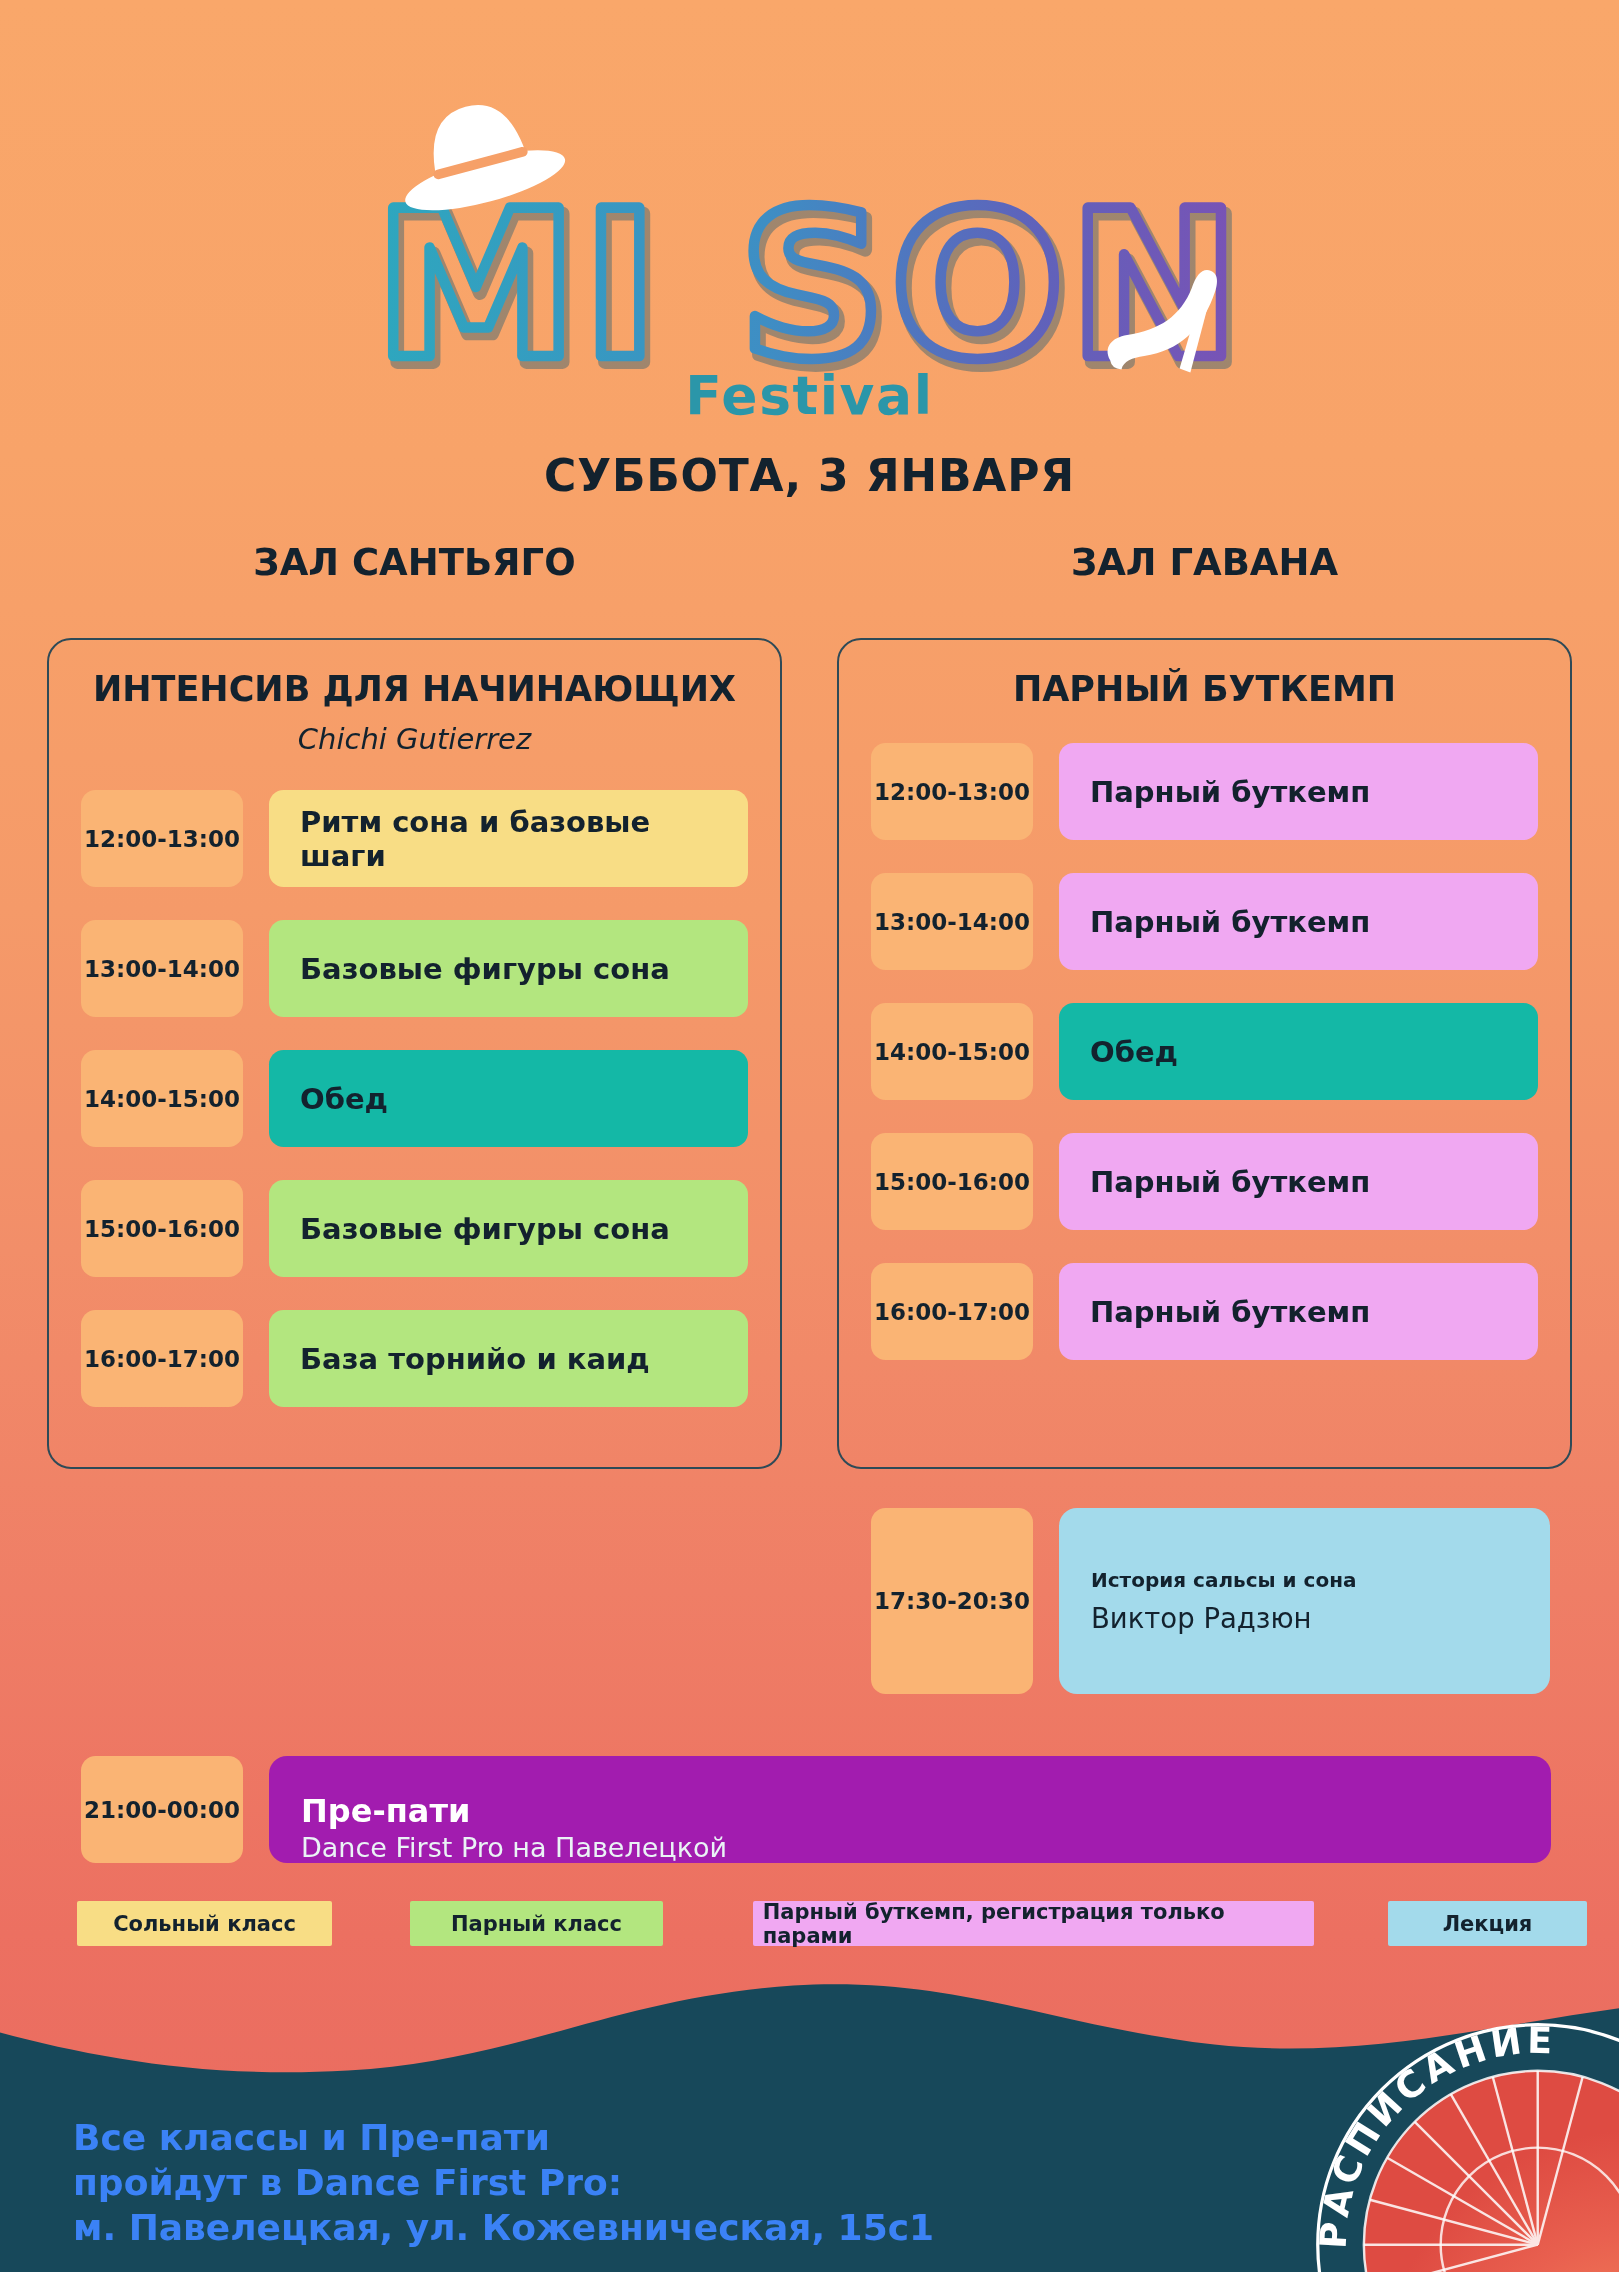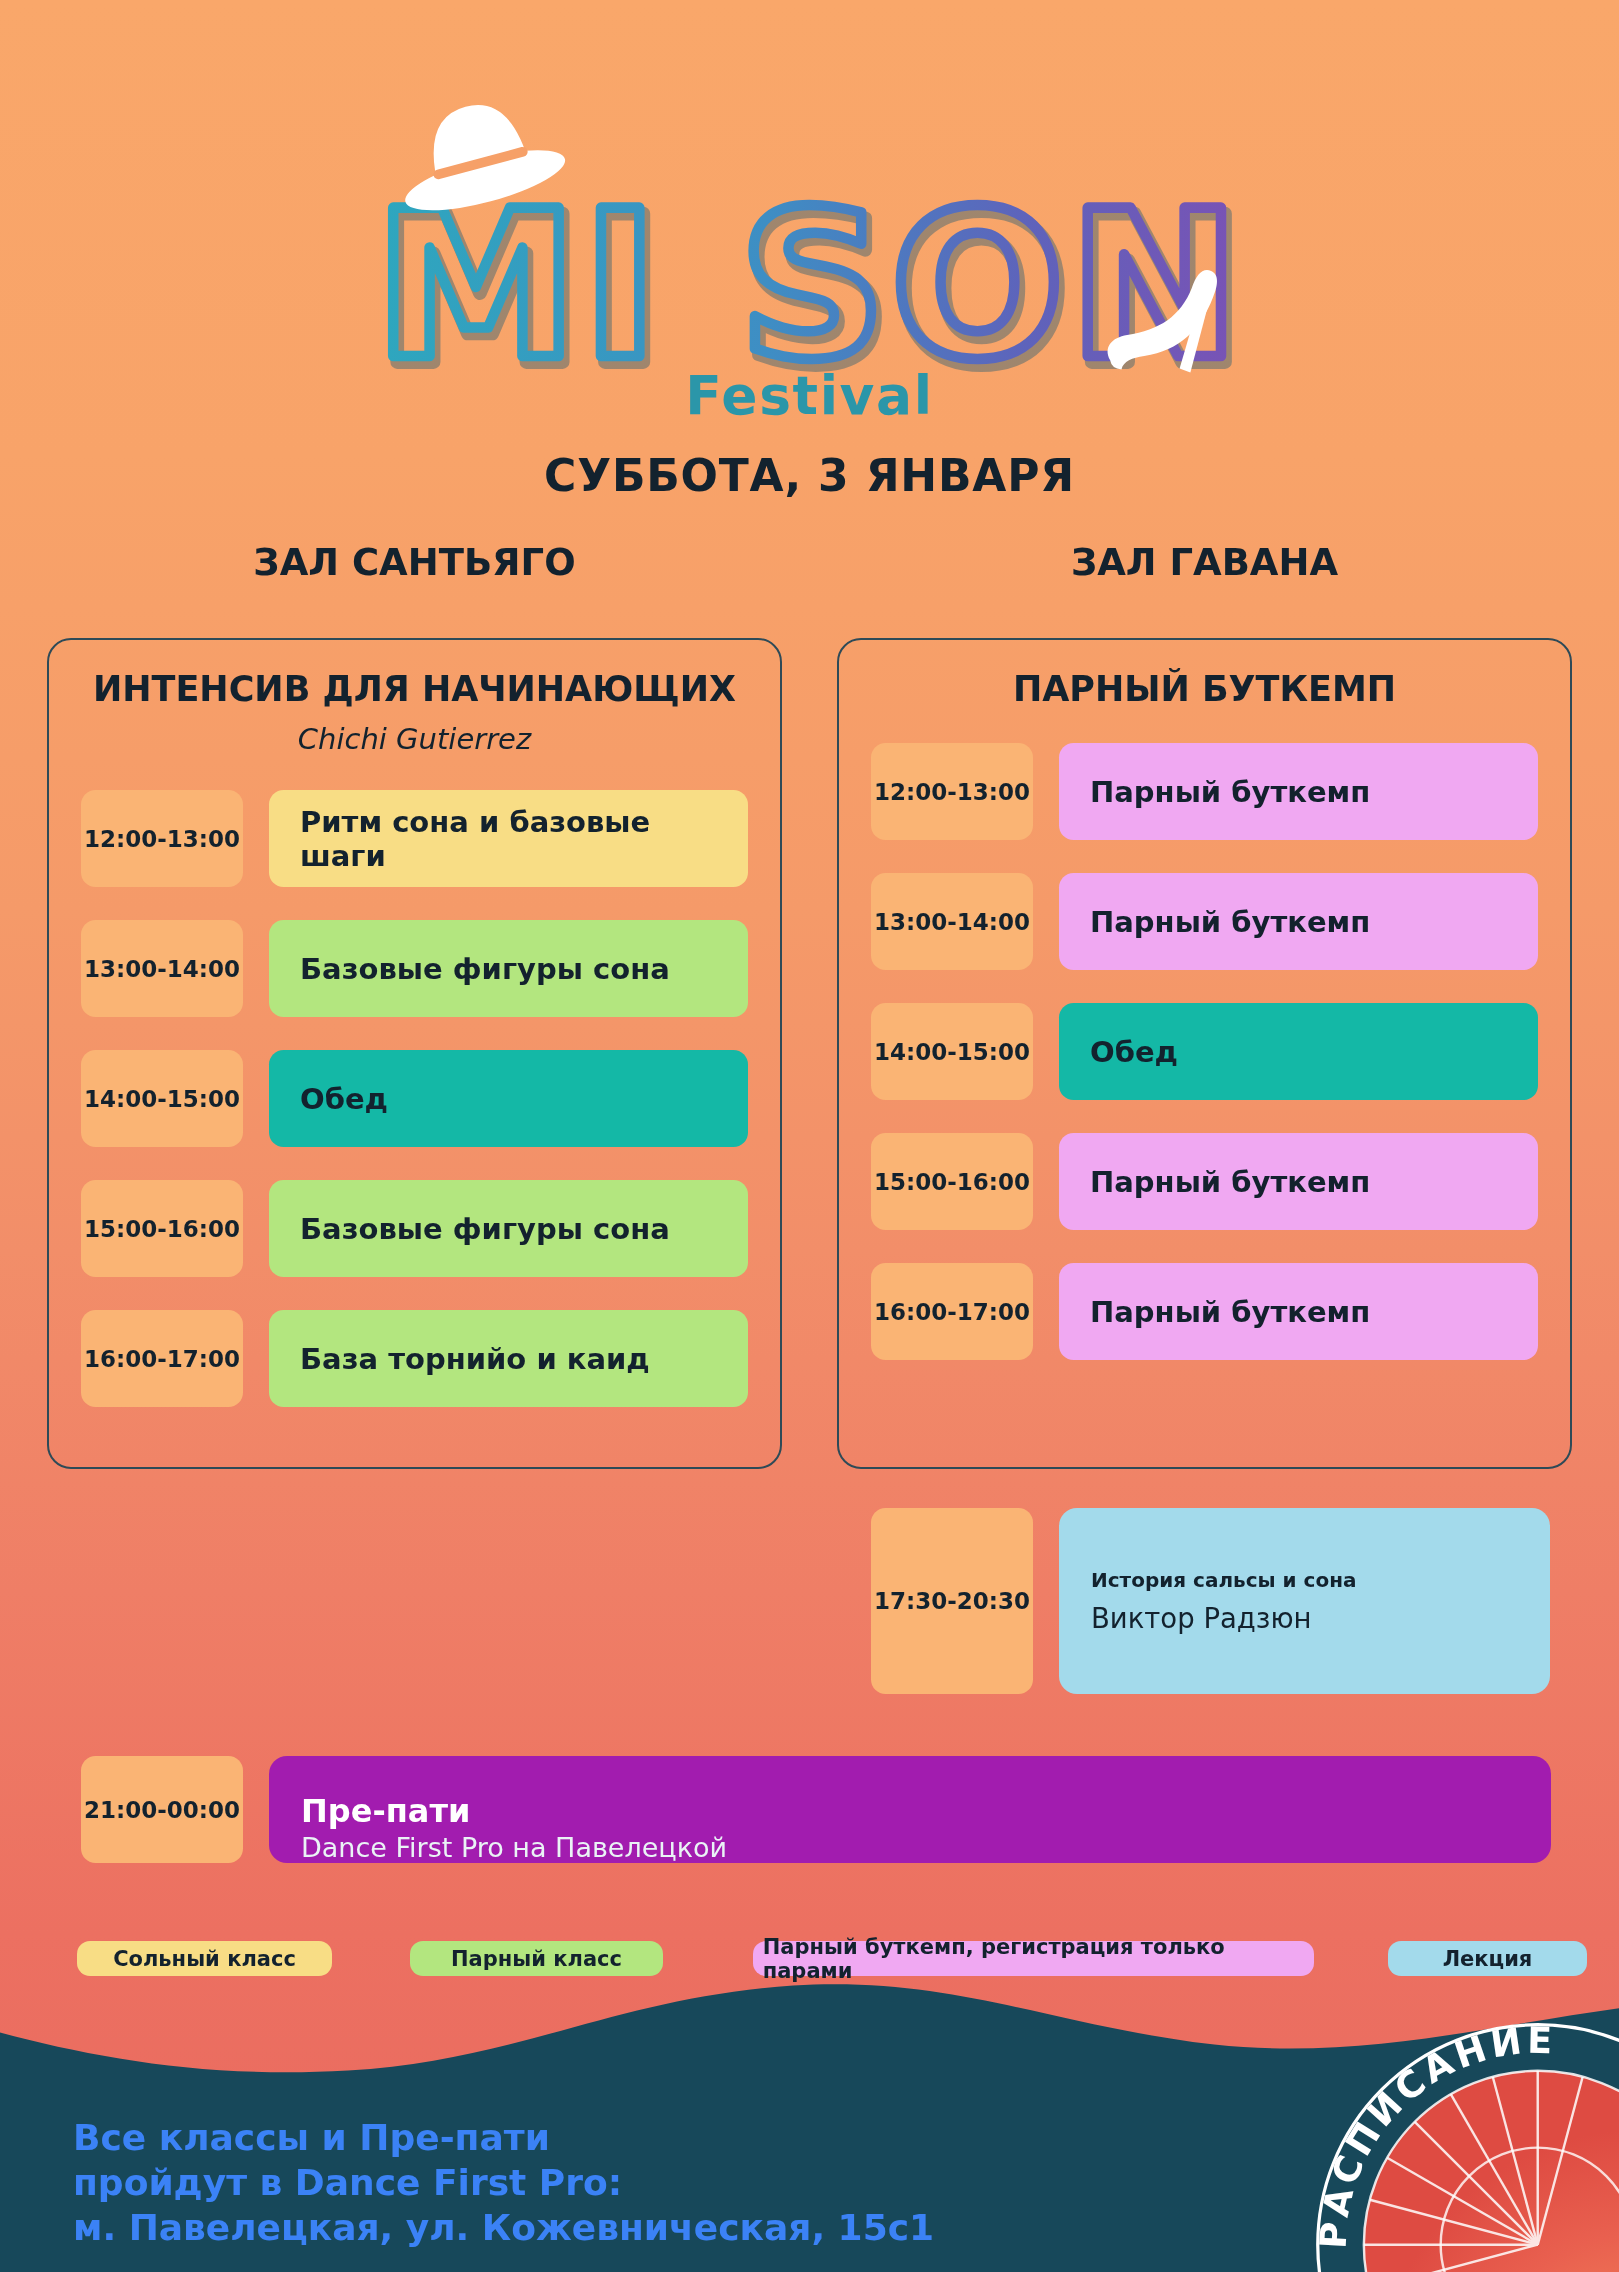--- a/index.html
+++ b/index.html
@@ -52,21 +52,21 @@
 
   
   #preparty-time { left:81px; top:1756px; width:162px; height:107px; }
   #preparty-box { position:absolute; left:269px; top:1756px; width:1282px; height:107px;
     background:#a21caf; border-radius:18px; color:#FFFFFF; display:flex;
     flex-direction:column; justify-content:flex-end; padding:0 32px; gap:2px; }
   #preparty-box .t1 { font-size:32px; font-weight:bold; }
   #preparty-box .t2 { font-size:27px; color:#EAF3F6; }
 
   
-  .legend-pill { position:absolute; top:1941px; height:35px; border-radius:13px;
+  .legend-pill { position:absolute; top:1901px; height:45px; border-radius:2px;
     display:flex; align-items:center; justify-content:center;
     font-size:21px; font-weight:bold; padding:0 9.7px; }
   #legend-solo { left:77px;  width:255px; background:#F8DD85; }
   #legend-pair { left:410px; width:253px; background:#B3E67F; }
   #legend-boot { left:753px; width:561px; background:#F0A8F2; }
   #legend-lect { left:1388px; width:199px; background:#A3DAEB; }
 
   
   #wave-svg { position:absolute; left:0; top:1949px; width:1619px; height:324px; }
   #footer-text { position:absolute; left:73px; top:2115px; color:#3b82f6;

